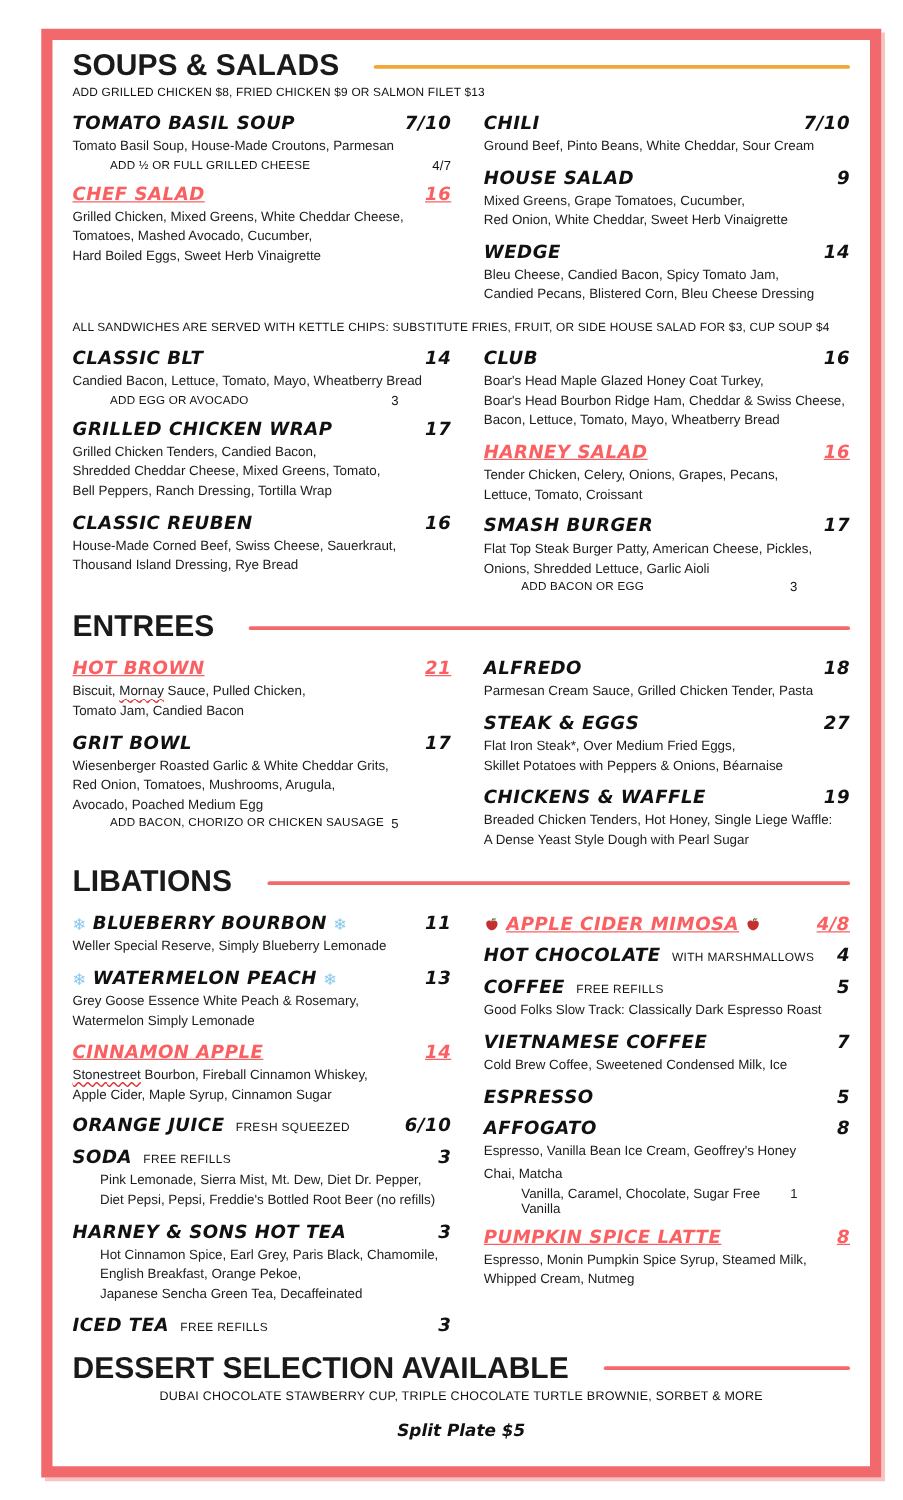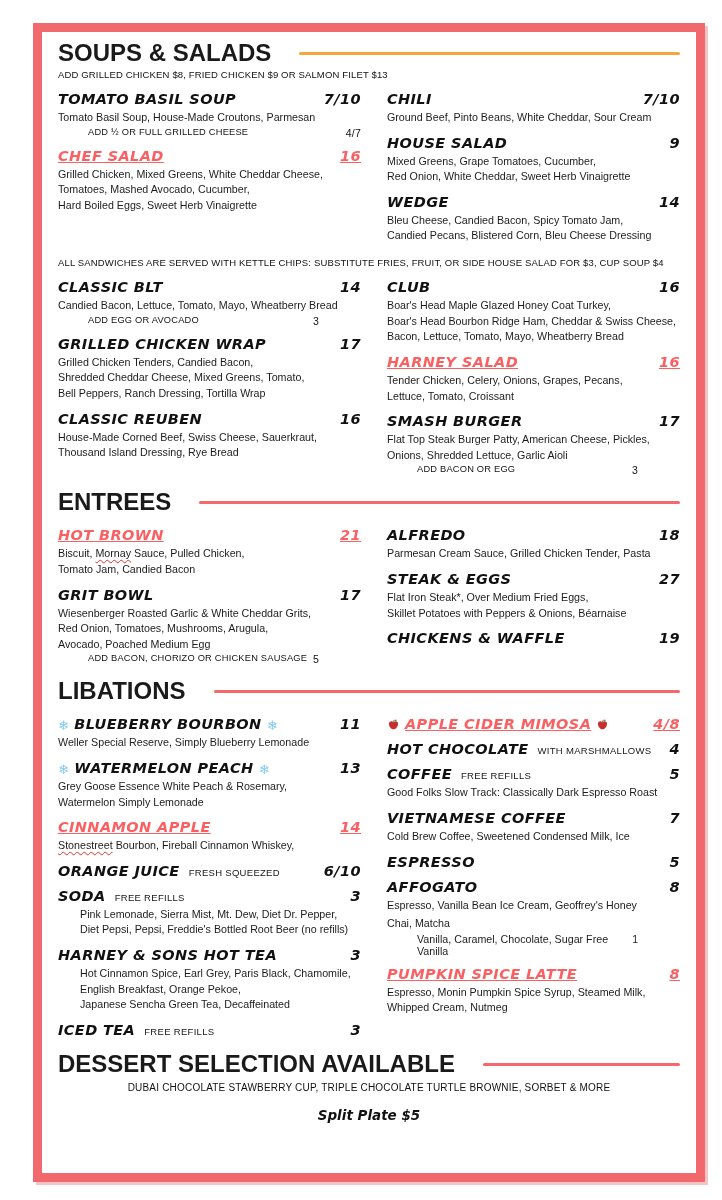--- a/index.html
+++ b/index.html
@@ -284,20 +284,24 @@
                   <div class="dline">Skillet Potatoes with Peppers &amp; Onions, Béarnaise</div>
                 </div>
               </div>
               <div class="item">
                 <div class="name-row">
                   <span class="iname">
                     <span class="nm">CHICKENS &amp; WAFFLE</span>
                   </span>
                   <span class="iprice">19</span>
                 </div>
+                <div class="desc">
+                  <div class="dline">Breaded Chicken Tenders, Hot Honey, Single Liege Waffle:</div>
+                  <div class="dline">A Dense Yeast Style Dough with Pearl Sugar</div>
+                </div>
               </div>
             </div>
           </div>
         </div>
         <div class="menu-section">
           <div class="sec-head">
             <div class="sec-title">LIBATIONS</div>
             <div class="sec-line" style="background: rgb(245, 105, 108);"></div>
           </div>
           <div class="cols">
@@ -331,20 +335,21 @@
               </div>
               <div class="item">
                 <div class="name-row accent">
                   <span class="iname">
                     <span class="nm">CINNAMON APPLE</span>
                   </span>
                   <span class="iprice">14</span>
                 </div>
                 <div class="desc">
                   <div class="dline"><span></span><span class="squiggle">Stonestreet</span><span> Bourbon, Fireball Cinnamon Whiskey,</span></div>
+                  <div class="dline">Apple Cider, Maple Syrup, Cinnamon Sugar</div>
                 </div>
               </div>
               <div class="item">
                 <div class="name-row">
                   <span class="iname">
                     <span class="nm">ORANGE JUICE</span>
                     <span class="suffix">FRESH SQUEEZED</span>
                   </span>
                   <span class="iprice">6/10</span>
                 </div>

